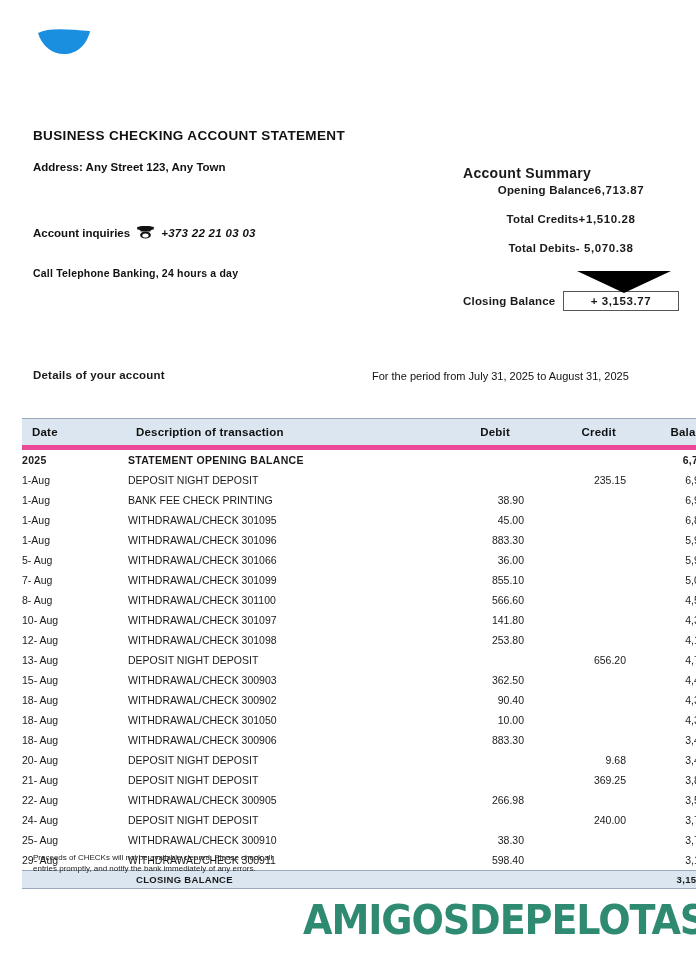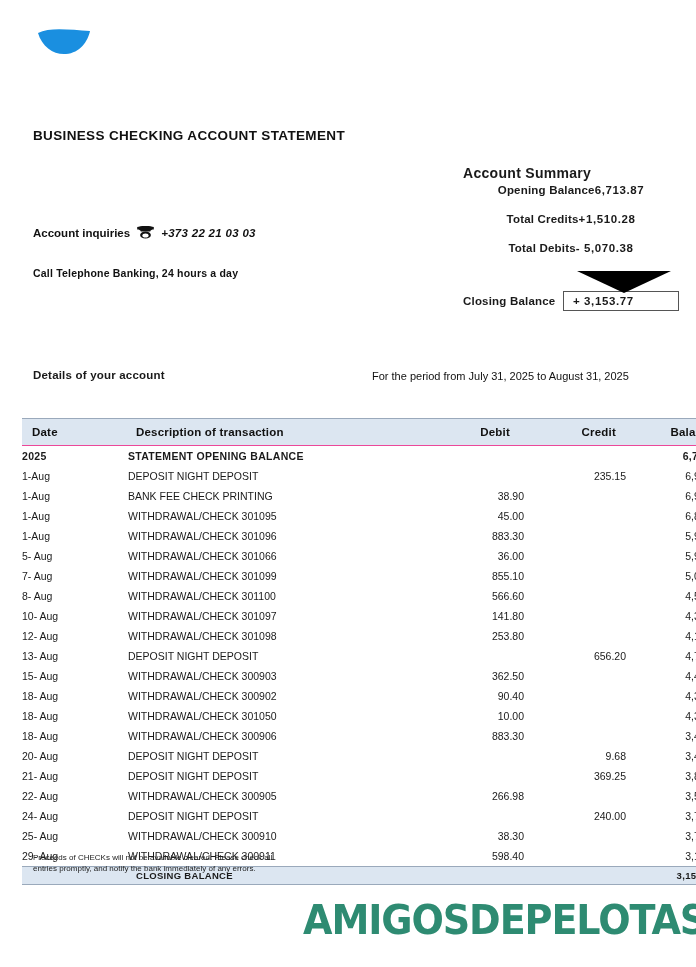--- a/index.html
+++ b/index.html
@@ -135,20 +135,21 @@
     justify-content: space-between;
     align-items: center;
     font-size: 11.5px;
     font-weight: 700;
     letter-spacing: 0.2px;
   }
   #closing-box {
     border: 1px solid #555;
     padding: 3px 9px 3px 9px;
     min-width: 96px;
+    text-align: center;
     letter-spacing: 0.6px;
     background: #fff;
   }
 
   
   #details-label {
     position: absolute;
     left: 33px;
     top: 369px;
     font-size: 11.5px;
@@ -173,21 +174,21 @@
     border-collapse: collapse;
     table-layout: fixed;
   }
   #txn-table thead th {
     background: #dce6f1;
     font-size: 11.5px;
     font-weight: 700;
     color: #111;
     padding: 7px 0 7px 0;
     border-top: 1px solid #9aa9bb;
-    border-bottom: 1px solid #ec4899;
+    border-bottom: 5px solid #ec4899;
     letter-spacing: 0.2px;
   }
   th.c-date   { width: 96px;  text-align: left;  padding-left: 10px !important; }
   th.c-desc   { width: 268px; text-align: left;  padding-left: 8px !important; }
   th.c-debit  { width: 106px; text-align: right; padding-right: 14px !important; }
   th.c-credit { width: 92px;  text-align: right; padding-right: 10px !important; }
   th.c-bal    { width: 90px;  text-align: right; padding-right: 10px !important; }
 
   #txn-table tbody td {
     font-size: 10.5px;
@@ -247,20 +248,21 @@
 
 <div id="logo-area">
   <svg id="logo-flag" viewBox="0 0 56 26">
     <path d="M2 4 C14 -2 34 1 54 2 C52 12 44 24 30 25 C18 26 6 18 2 4 Z" fill="#1a8fe0"></path>
   </svg>
 </div>
 
 <div id="statement-title">BUSINESS CHECKING ACCOUNT STATEMENT</div>
 
 <div id="company-block">
+  <div>Address: Any Street 123, Any Town</div>
 </div>
 
 <div id="inquiries-line"><span>Account inquiries</span><svg id="phone-icon" width="19" height="13" viewBox="0 0 19 13">
     <path d="M1.2 1.1 C5.5 -0.4 13.5 -0.4 17.8 1.1 L17.8 3.6 C15.9 3.6 14.6 4.0 14.2 5.4 L4.8 5.4 C4.4 4.0 3.1 3.6 1.2 3.6 Z" fill="#111"></path>
     <ellipse cx="9.5" cy="9.0" rx="5.4" ry="3.6" fill="#111"></ellipse>
     <ellipse cx="9.5" cy="9.4" rx="3.1" ry="2.0" fill="#fff"></ellipse>
   </svg><span id="phone-number">+373 22 21 03 03</span></div>
 
 <div id="telephone-banking">Call Telephone Banking, 24 hours a day</div>
 

